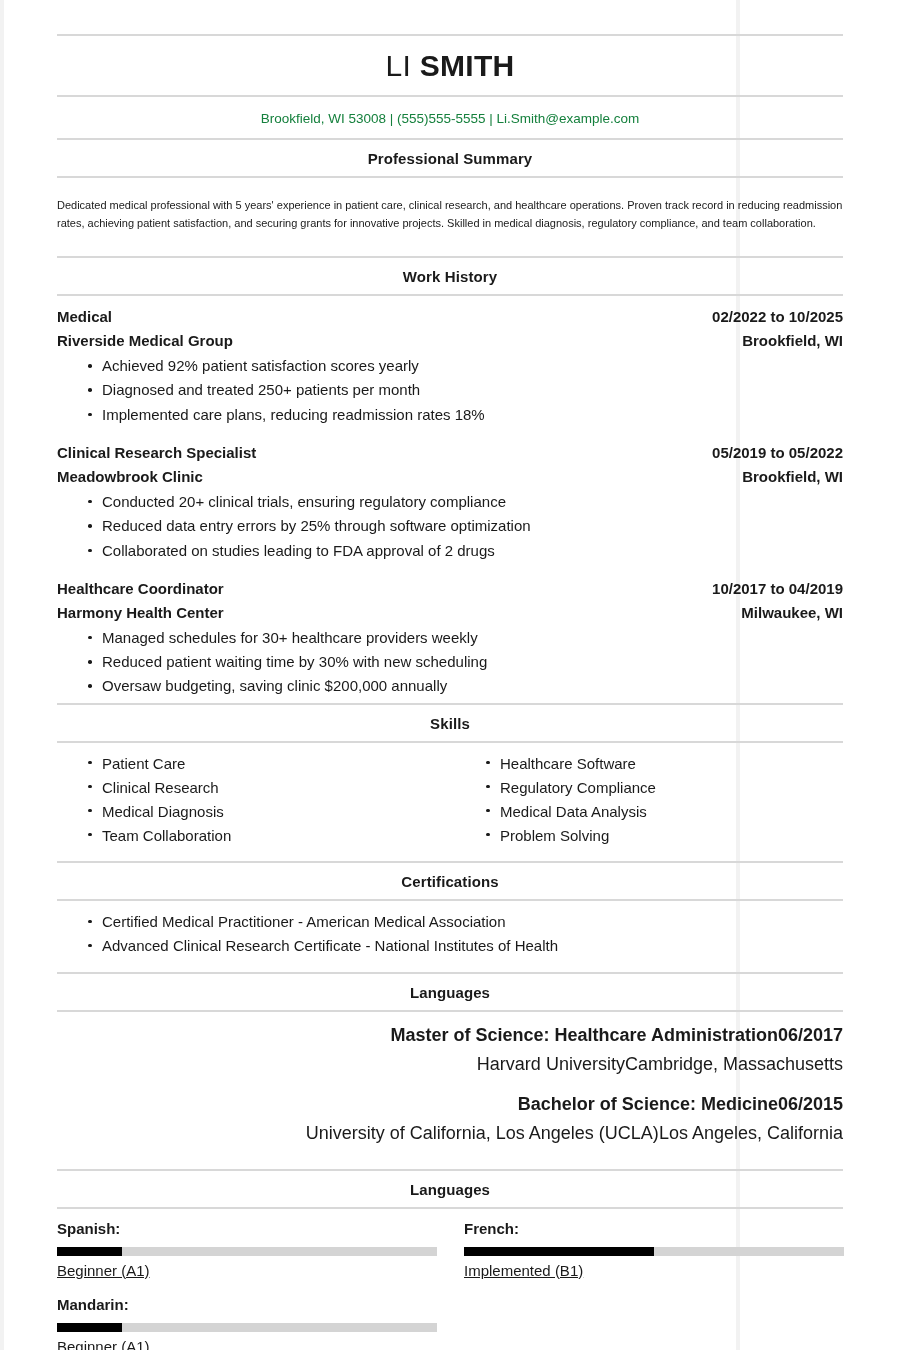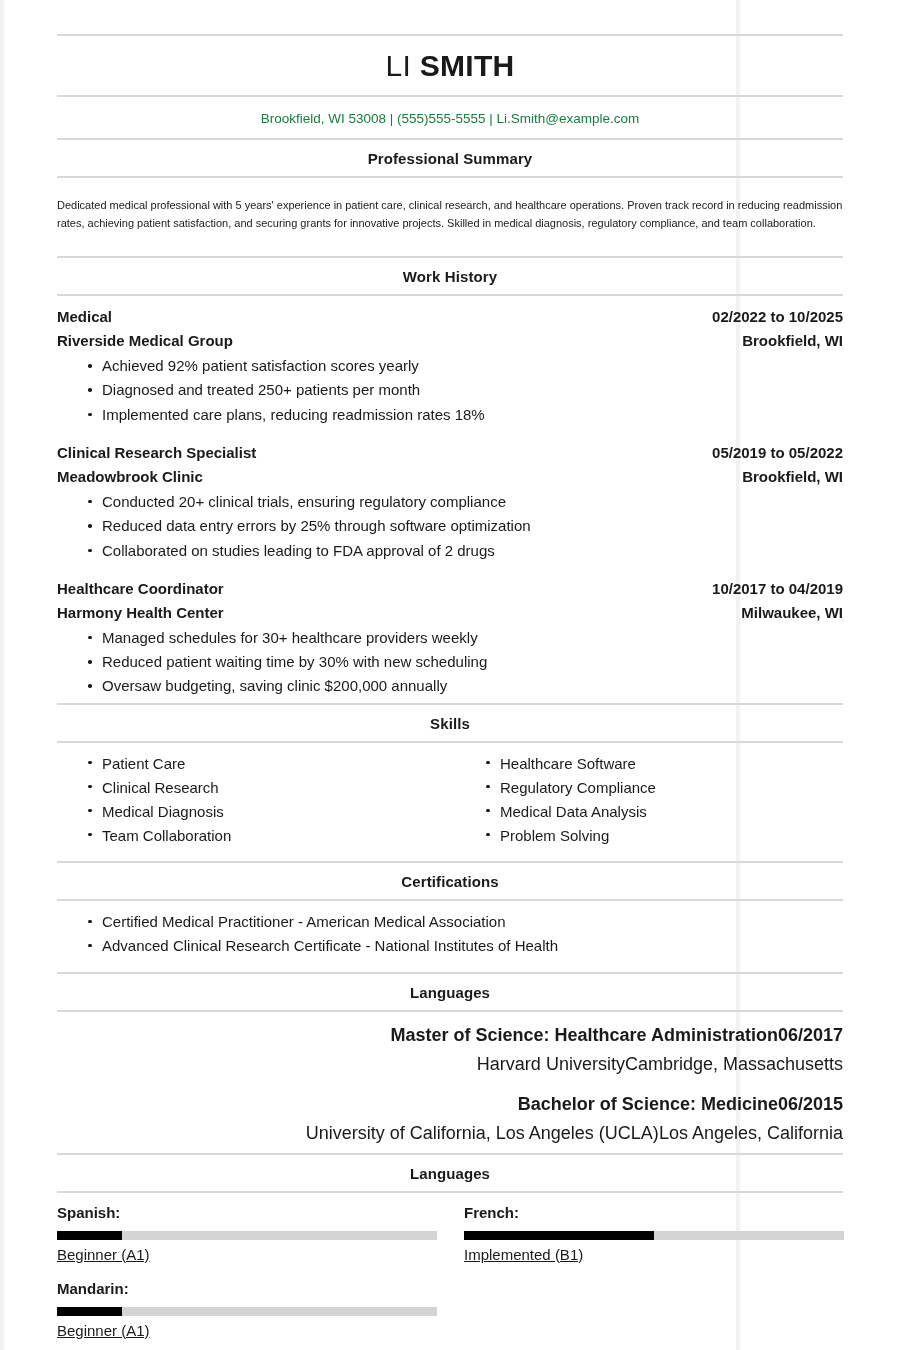--- a/index.html
+++ b/index.html
@@ -174,21 +174,21 @@
     top: 10px;
     width: 3.5px;
     height: 3.5px;
     border-radius: 50%;
     background: #1a1a1a;
   }
 
   
   .edu-wrap { padding: 9px 0 6px 0; }
   .edu-item { margin-bottom: 12px; }
-  .edu-item:last-child { margin-bottom: 0; }
+  .edu-item:last-child { margin-bottom: 16px; }
   .edu-row {
     display: flex;
     justify-content: flex-end;
     align-items: baseline;
     font-size: 18px;
     line-height: 1.58;
     white-space: nowrap;
   }
   .edu-row.primary { font-weight: 700; }
   .edu-row.secondary { font-weight: 400; }

